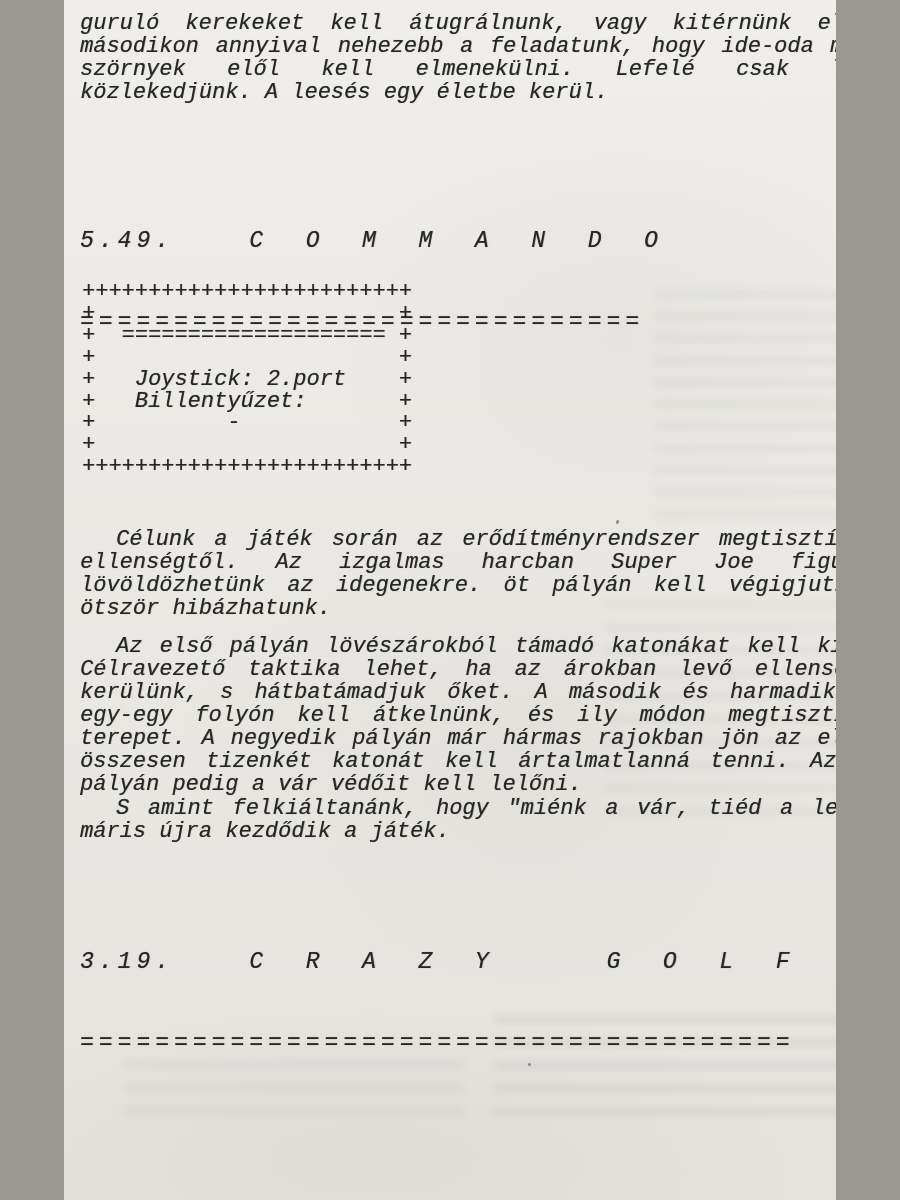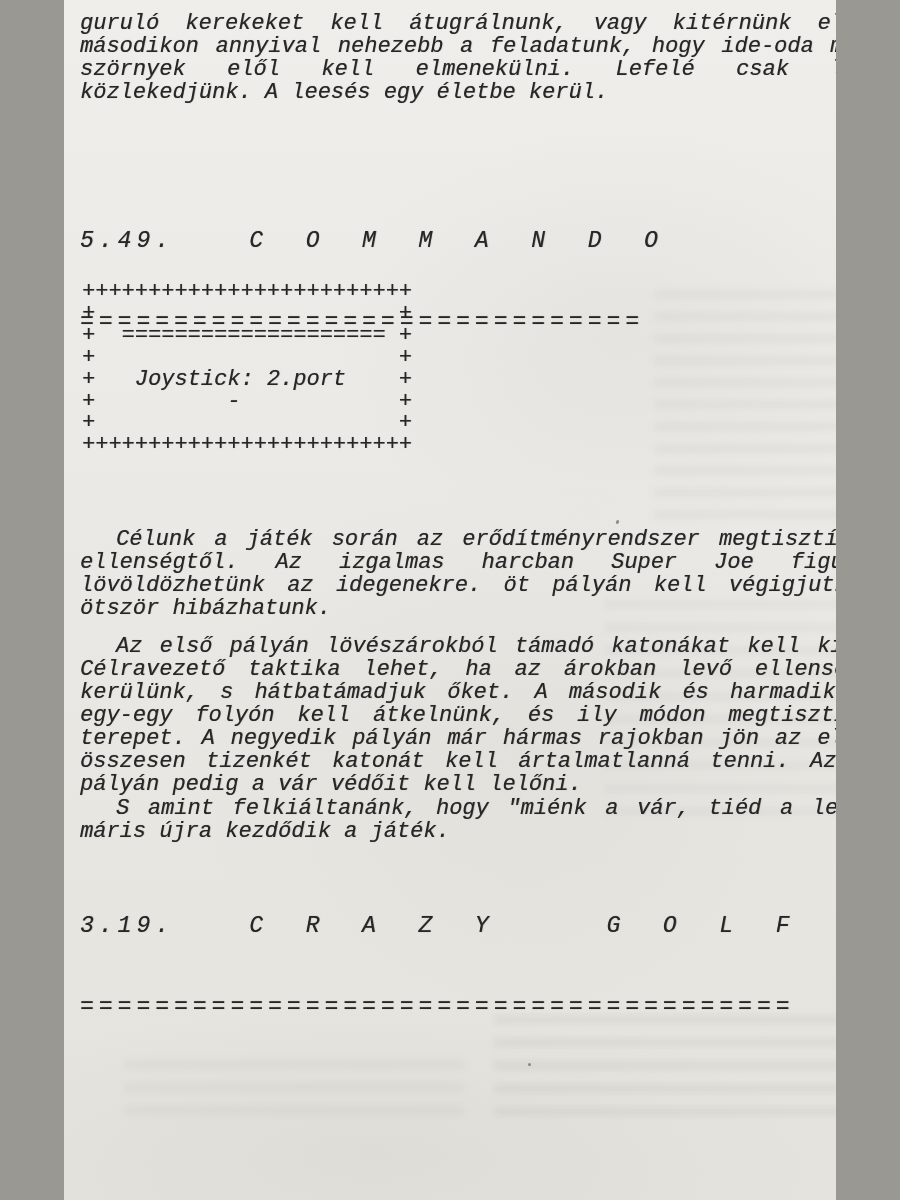--- a/index.html
+++ b/index.html
@@ -82,32 +82,33 @@
     <div>5.49.    C  O  M  M  A  N  D  O</div>
     <div class="underline-row">==============================</div>
   </div>
 
   <div class="ascii-box">
     <div class="box-line">+++++++++++++++++++++++++</div>
     <div class="box-line">+                       +</div>
     <div class="box-line">+  ==================== +</div>
     <div class="box-line">+                       +</div>
     <div class="box-line">+   Joystick: 2.port    +</div>
+    <div class="box-line">+   Billentyűzet:       +</div>
     <div class="box-line">+          -            +</div>
     <div class="box-line">+                       +</div>
     <div class="box-line">+++++++++++++++++++++++++</div>
   </div>
 
   <p class="body-text indent" style="top:528px">Célunk a játék során az erődítményrendszer megtisztítása az ellenségtől. Az izgalmas harcban Super Joe figurájával lövöldözhetünk az idegenekre. öt pályán kell végigjutnunk, s ötször hibázhatunk.</p>
 
   <p class="body-text indent" style="top:635px">Az első pályán lövészárokból támadó katonákat kell kilőnünk. Célravezető taktika lehet, ha az árokban levő ellenség mögé kerülünk, s hátbatámadjuk őket. A második és harmadik pályán egy-egy folyón kell átkelnünk, és ily módon megtisztítani a terepet. A negyedik pályán már hármas rajokban jön az ellenség. összesen tizenkét katonát kell ártalmatlanná tenni. Az ötödik pályán pedig a vár védőit kell lelőni.</p>
 
   <p class="body-text indent" style="top:797px">S amint felkiáltanánk, hogy "miénk a vár, tiéd a lekvár" - máris újra kezdődik a játék.</p>
 
-  <div class="heading" style="top:859px">
+  <div class="heading" style="top:895px">
     <div>3.19.    C  R  A  Z  Y      G  O  L  F</div>
     <div class="underline-row">======================================</div>
   </div>
 
 
   <div class="page-number">35</div>
 
 </div>
 
 </body></html>

